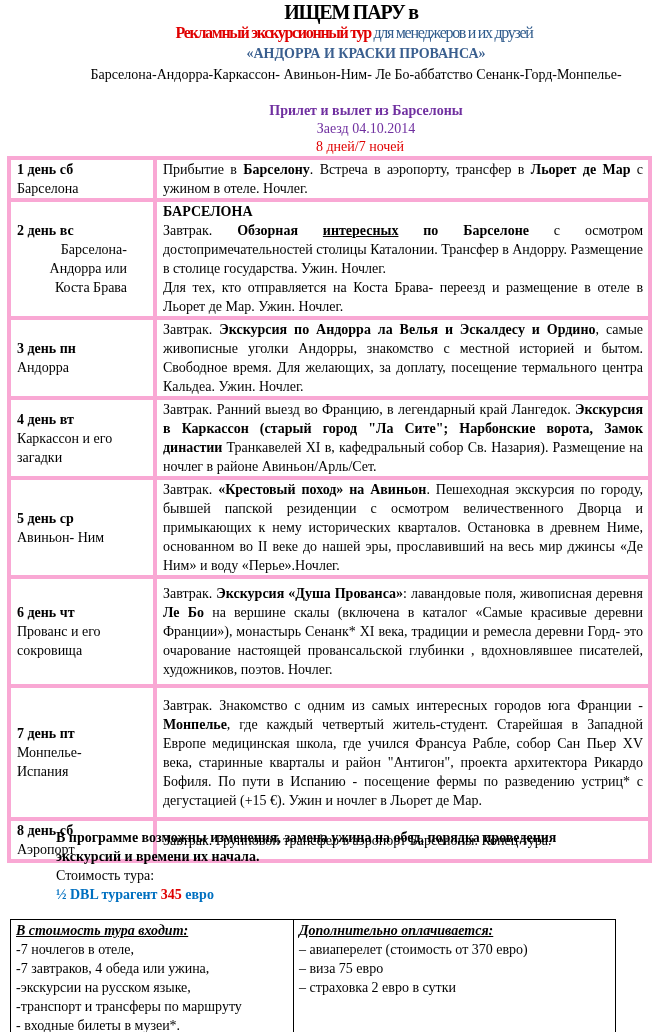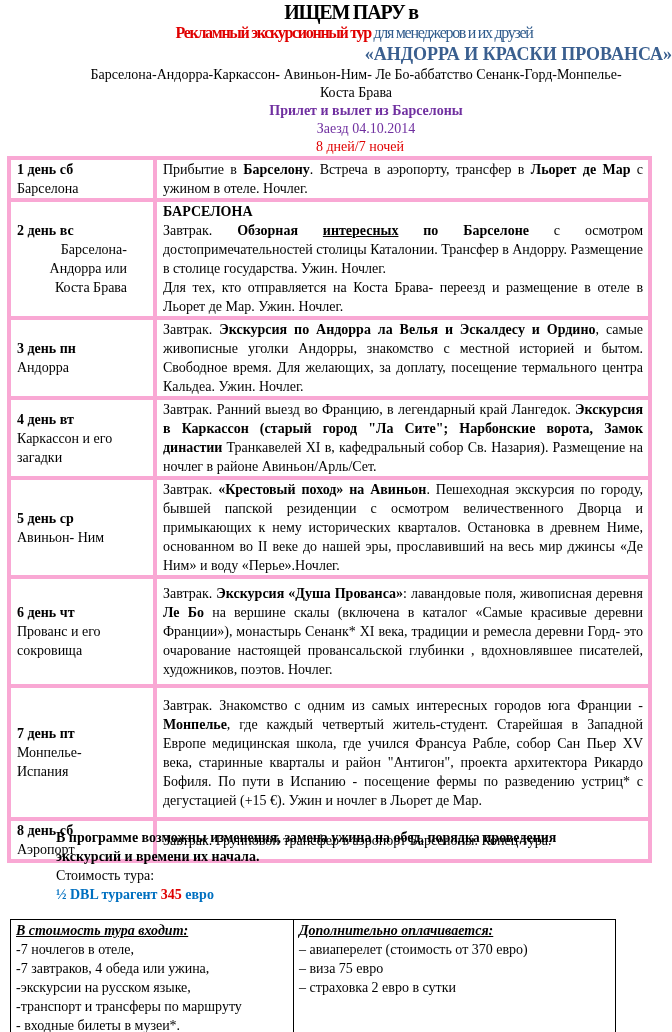--- a/index.html
+++ b/index.html
@@ -1,21 +1,21 @@
 <!DOCTYPE html>
 <html><head>
 <meta charset="utf-8">
 <style>
   html, body { margin:0; padding:0; background:#ffffff; }
   body { width:672px; height:1032px; position:relative; overflow:hidden; font-family:"Liberation Serif", "DejaVu Serif", serif; color:#000; }
   .title1 { position:absolute; left:0; width:672px; top:0; font-size:20px; font-weight:bold; color:#000000; letter-spacing:-1.2px; line-height:24px; text-align:center; padding-left:30px; box-sizing:border-box; }
   .title2 { position:absolute; left:0; width:672px; top:23px; font-size:16px; line-height:20px; text-align:center; padding-left:36px; box-sizing:border-box; letter-spacing:-1.3px; white-space:nowrap; }
   .title2 .red { color:#e00000; font-weight:bold; }
   .title2 .blue { color:#2f5b8c; }
-  .title3 { position:absolute; left:0; width:672px; top:43px; font-size:18px; font-weight:bold; color:#3a5f8f; line-height:22px; text-align:right; padding-left:60px; box-sizing:border-box; }
+  .title3 { position:absolute; left:0; width:672px; top:43px; font-size:14px; font-weight:bold; color:#3a5f8f; line-height:22px; text-align:center; padding-left:60px; box-sizing:border-box; }
   .route { position:absolute; left:0; width:672px; top:66px; font-size:14px; line-height:18px; text-align:center; padding-left:40px; box-sizing:border-box; }
   .purple { color:#7030a0; font-weight:bold; }
   .l-arrival { position:absolute; left:0; width:672px; top:102px; font-size:14px; line-height:18px; text-align:center; padding-left:60px; box-sizing:border-box; }
   .l-date { position:absolute; left:0; width:672px; top:120px; font-size:14px; line-height:18px; text-align:center; padding-left:60px; box-sizing:border-box; }
   .l-nights { position:absolute; left:0; width:672px; top:138px; font-size:14px; line-height:18px; text-align:center; padding-left:48px; box-sizing:border-box; color:#e00000; }
 
   table.itin { position:absolute; left:7px; top:156px; width:645px; border-collapse:collapse; font-size:14px; line-height:19px; }
   table.itin td { border:4px solid #f9a8d4; vertical-align:middle; padding:0 5px 0 6px; }
   table.itin td.day { width:131px; }
   table.itin td.desc { text-align:justify; }
@@ -34,21 +34,20 @@
   .hdr { font-weight:bold; font-style:italic; text-decoration:underline; }
 </style>
 </head>
 <body>
 
 <div class="title1">ИЩЕМ ПАРУ в</div>
 <div class="title2"><span class="red">Рекламный экскурсионный тур</span><span class="blue"> для менеджеров и их друзей</span></div>
 <div class="title3">«АНДОРРА И КРАСКИ ПРОВАНСА»</div>
 <div class="route">
   <div>Барселона-Андорра-Каркассон- Авиньон-Ним- Ле Бо-аббатство Сенанк-Горд-Монпелье-</div>
-  <div>Коста Брава</div>
 </div>
 <div class="l-arrival purple">Прилет и вылет из Барселоны</div>
 <div class="l-date"><span style="color:#7030a0">Заезд  04.10.2014</span></div>
 <div class="l-nights">8 дней/7 ночей</div>
 
 <table class="itin">
   <tbody id="itin-body">
       <tr class="r1">
         <td class="day">
           <div style="font-weight: bold;">1 день сб</div>

